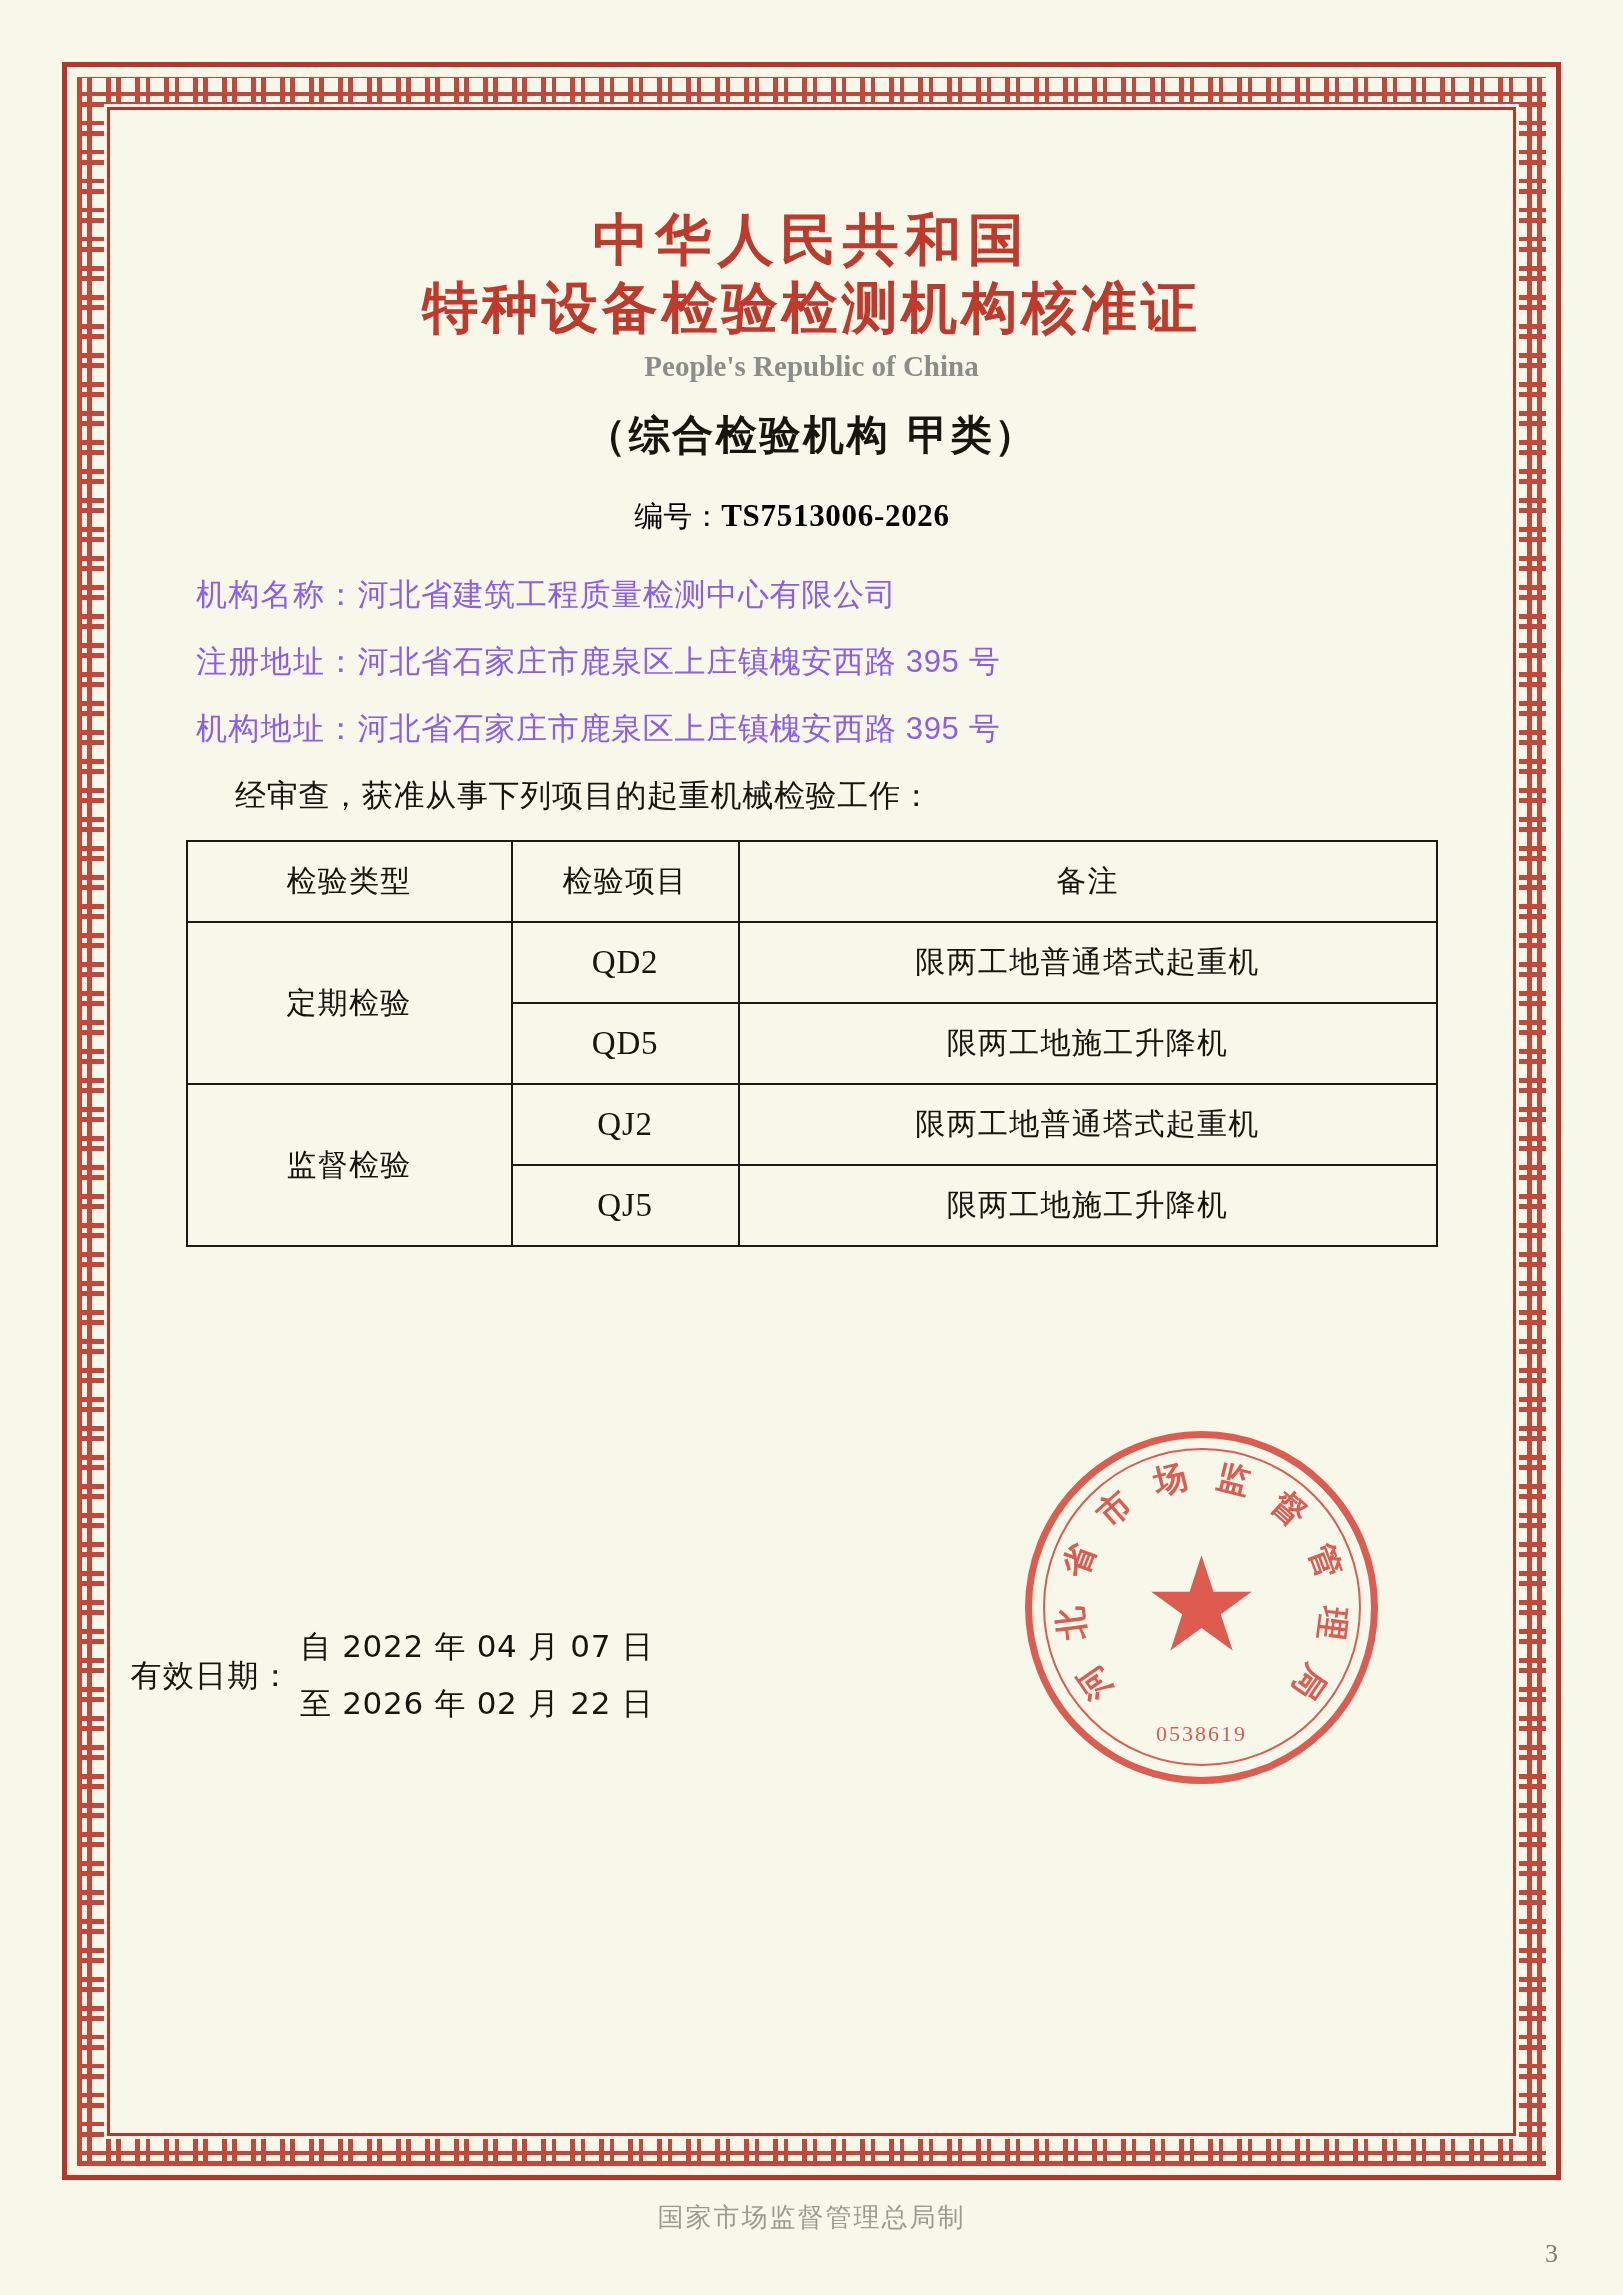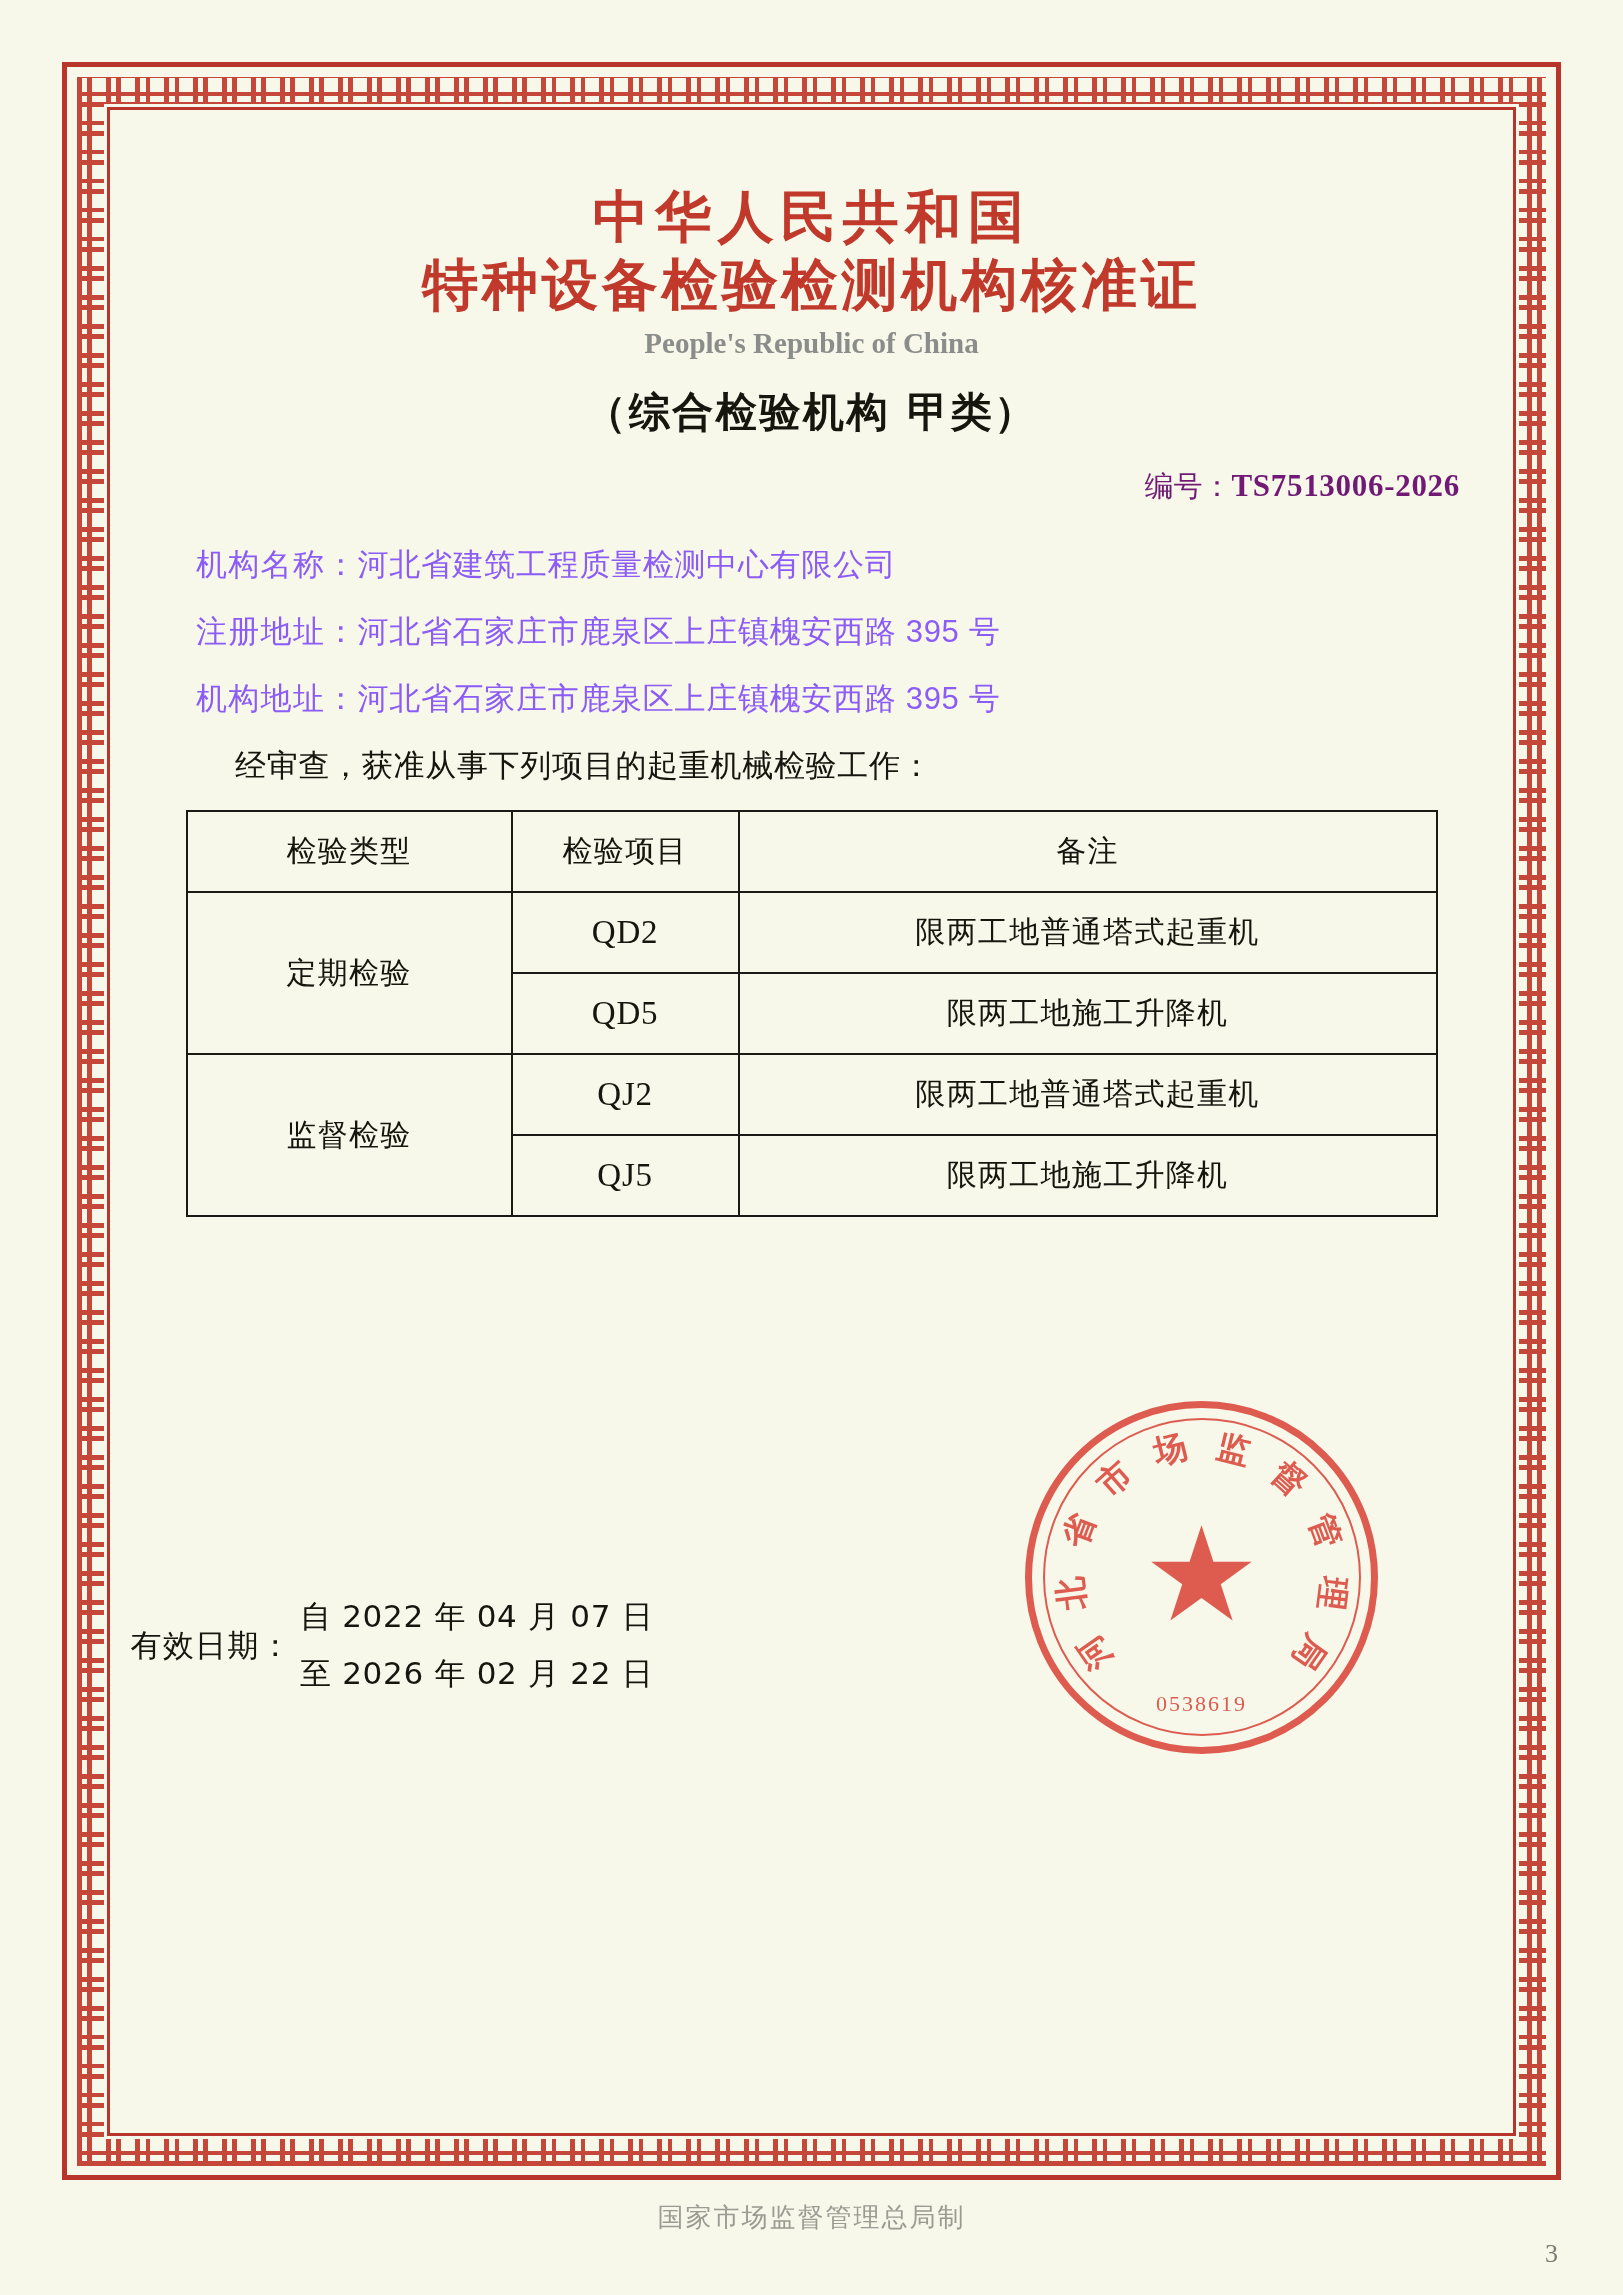--- a/index.html
+++ b/index.html
@@ -81,21 +81,21 @@
     bottom: 177px;
   }
 
   .title-cn1 {
     text-align: center;
     color: #c0392b;
     font-family: "DejaVu Sans", sans-serif;
     font-weight: bold;
     font-size: 56px;
     letter-spacing: 6.5px;
-    margin-top: 53px;
+    margin-top: 76px;
     line-height: 1.18;
   }
   .title-cn2 {
     text-align: center;
     color: #c0392b;
     font-family: "DejaVu Sans", sans-serif;
     font-weight: bold;
     font-size: 56px;
     letter-spacing: 3.9px;
     line-height: 1.25;
@@ -115,25 +115,25 @@
     text-align: center;
     font-family: "DejaVu Sans", sans-serif;
     font-weight: bold;
     font-size: 41px;
     letter-spacing: 2.6px;
     color: #16160f;
     margin-top: 18.3px;
   }
 
   .serial-row {
-    text-align: right;
-    margin-top: 27px;
+    text-align: center;
+    margin-top: 34px;
     padding-right: 39px;
     font-size: 30px;
-    color: #701a75;
+    color: #000000;
     font-family: "Liberation Serif", serif;
   }
   .serial-row .serial-label {
     font-family: "DejaVu Sans", sans-serif;
     font-size: 29px;
   }
   .serial-row .serial-value {
     font-family: "Liberation Serif", serif;
     font-weight: bold;
     font-size: 31px;

